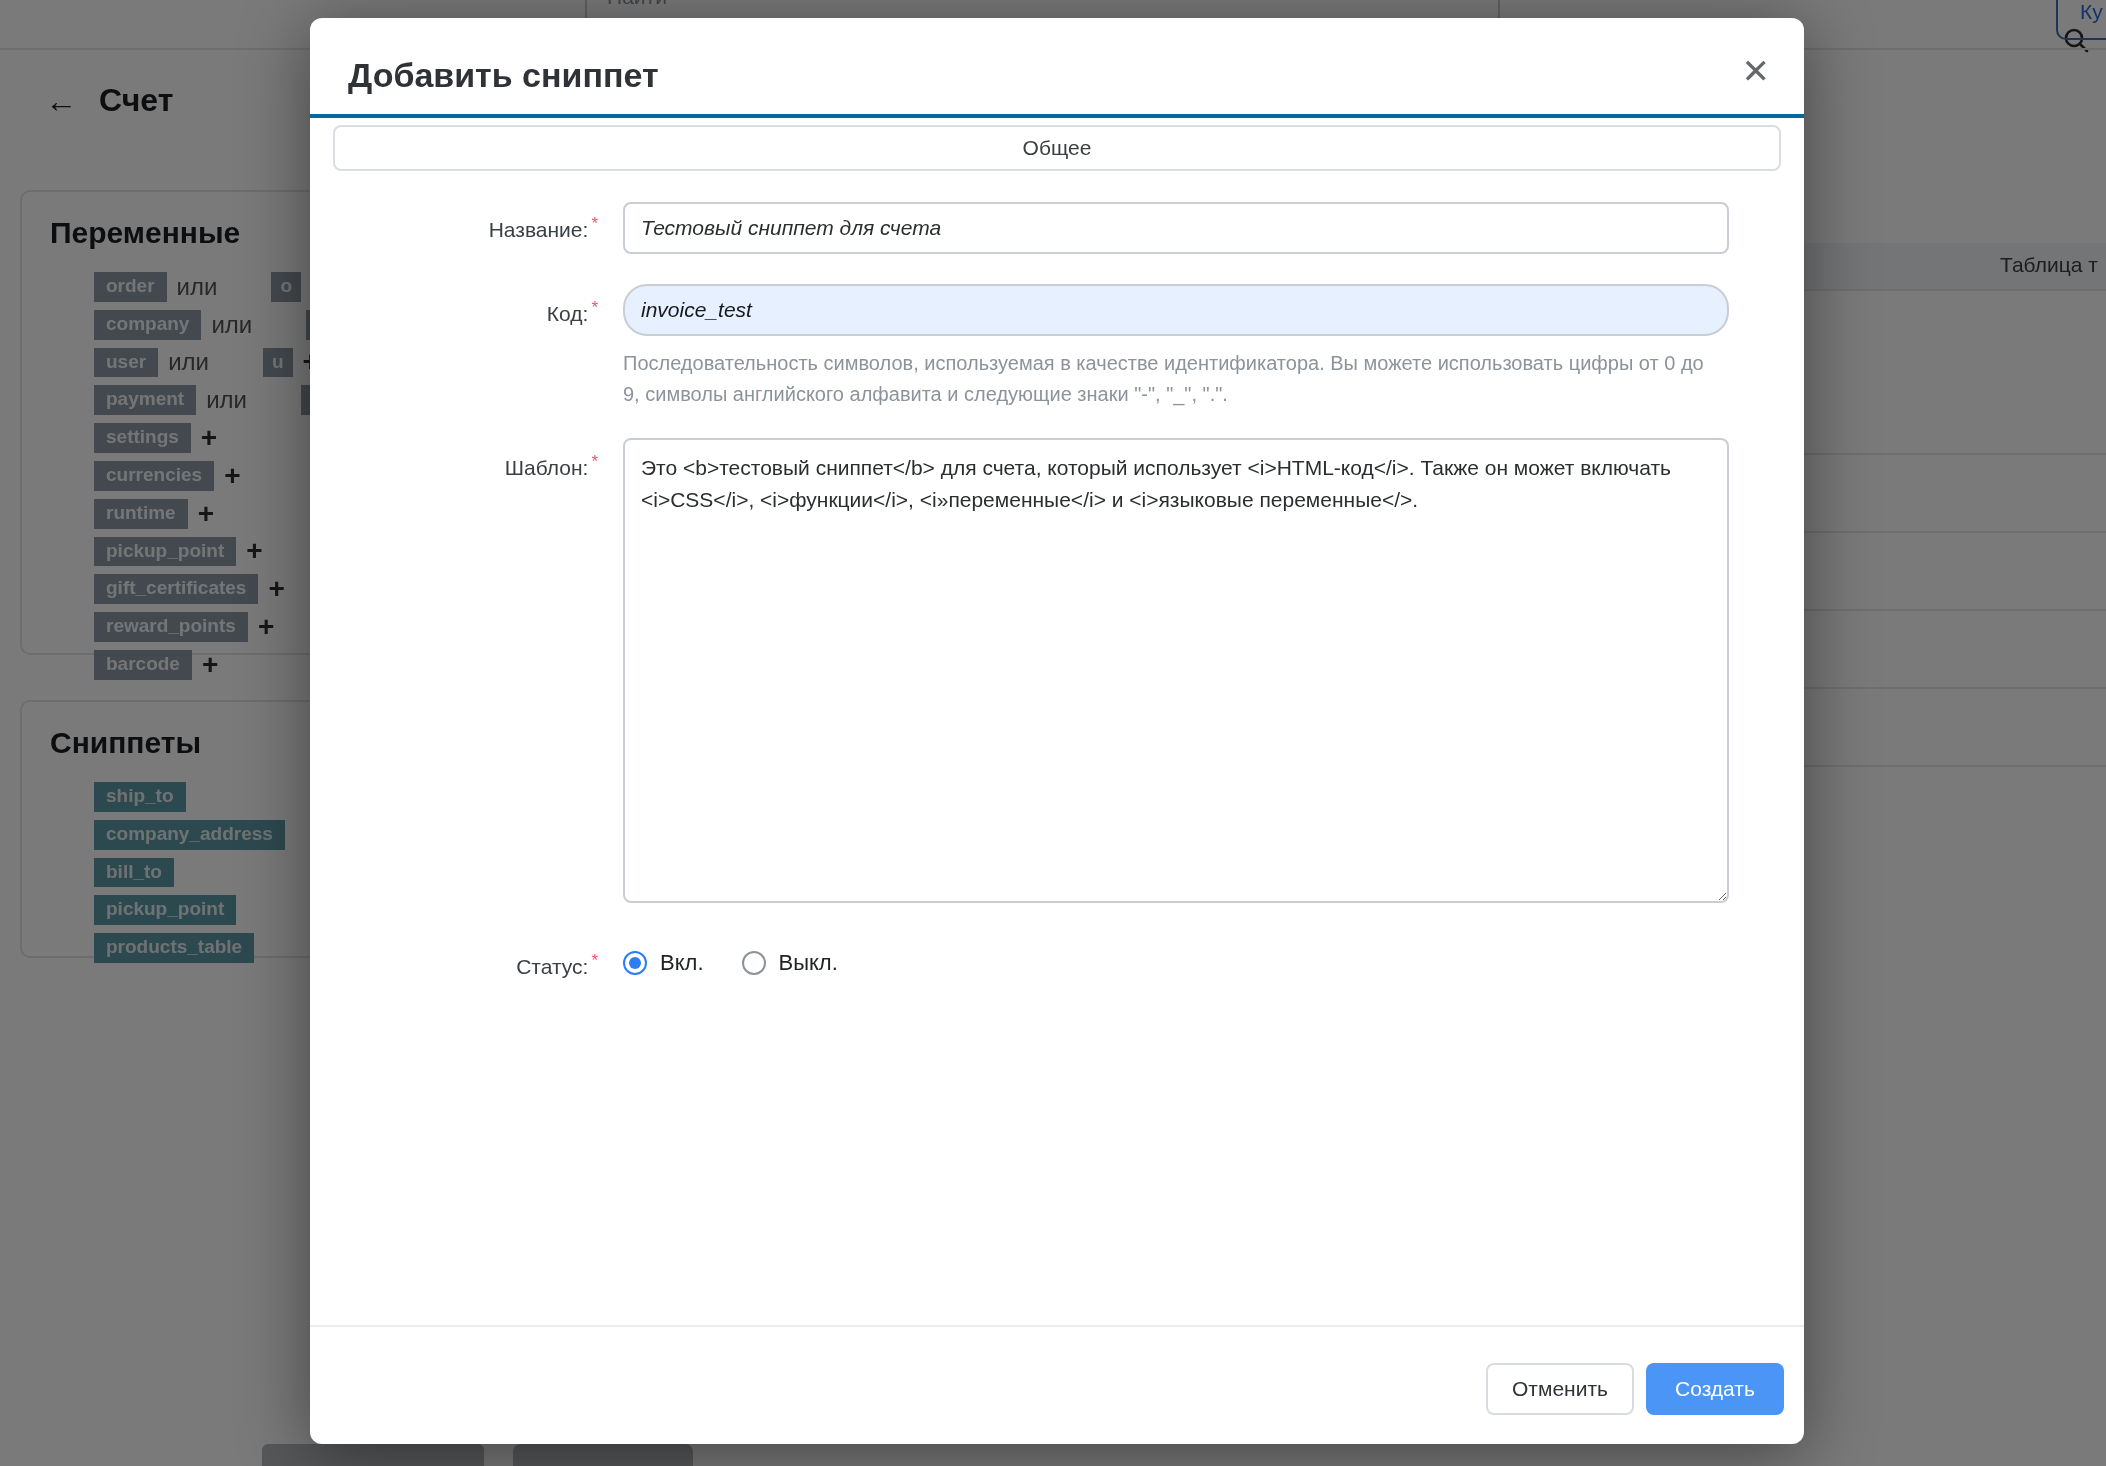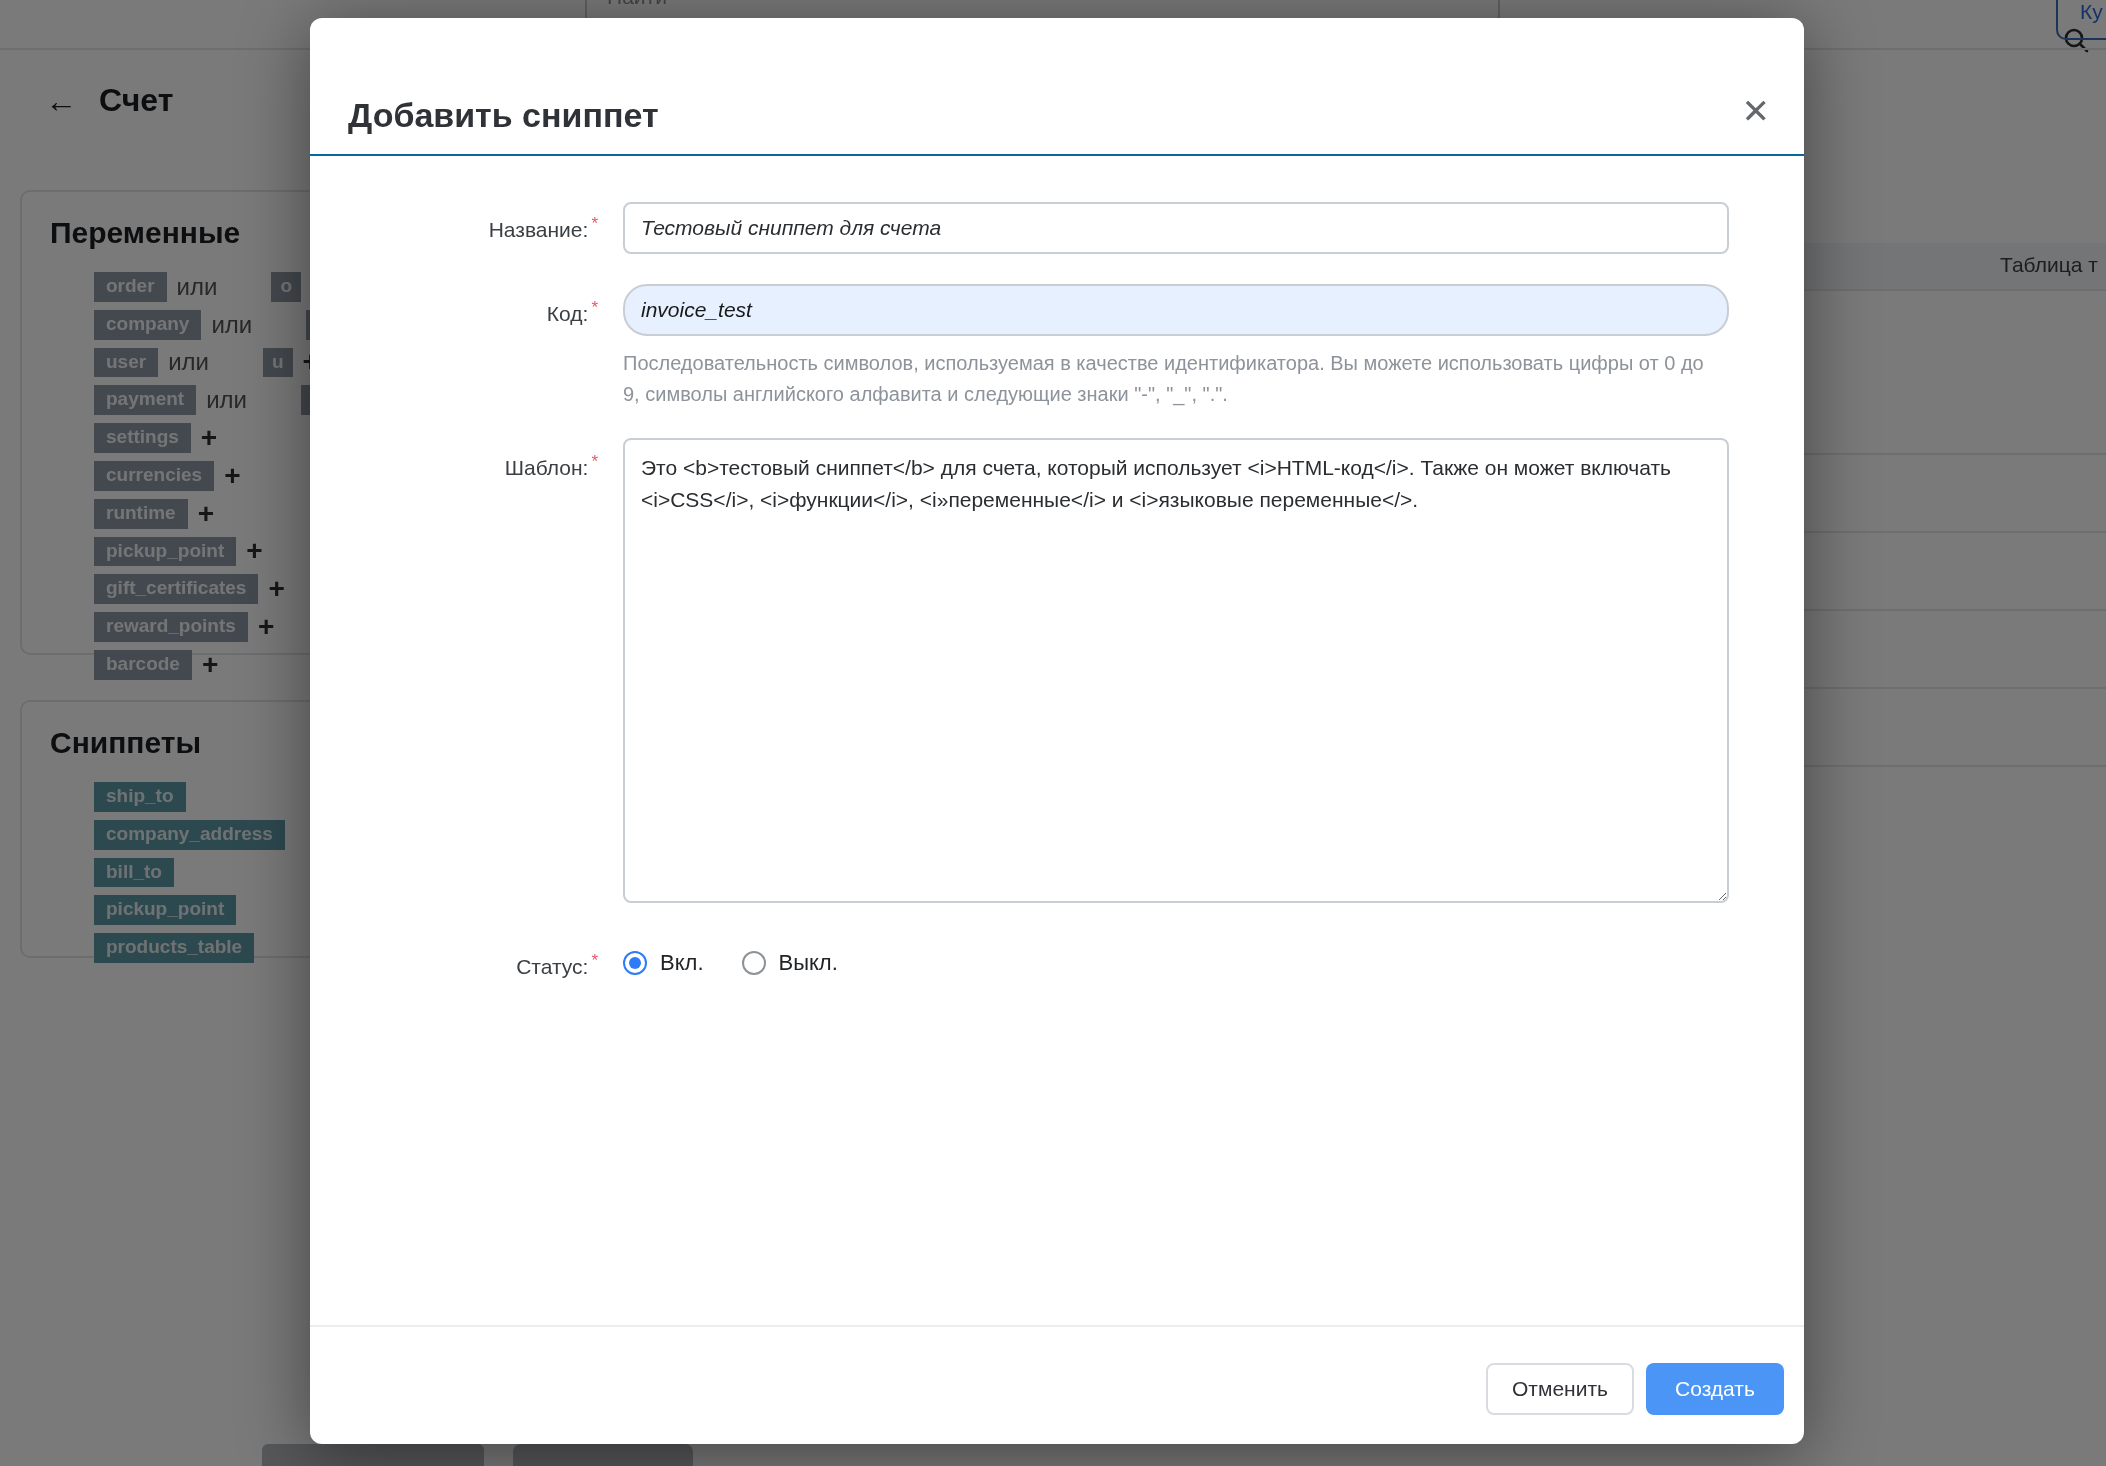--- a/index.html
+++ b/index.html
@@ -55,21 +55,21 @@
   .bottom-chip{position:absolute;height:24px;background:#b3b8bd;border-radius:8px 8px 0 0;top:1444px;}
   .bottom-chip.c1{left:262px;width:222px;border-radius:6px 6px 0 0;}
   .bottom-chip.c2{left:513px;width:180px;}
   
   .overlay{position:absolute;inset:0;background:rgba(0,0,0,0.52);}
   
   .modal{
     position:absolute;left:310px;top:18px;width:1494px;height:1426px;background:#fff;border-radius:12px;
     box-shadow:0 10px 70px rgba(0,0,0,0.45);
   }
-  .m-header{position:absolute;top:0;left:0;right:0;height:96px;border-bottom:2px solid #0369a1;border-radius:12px 12px 0 0;margin-top:40px;}
+  .m-header{position:absolute;top:0;left:0;right:0;height:96px;border-bottom:4px solid #0369a1;border-radius:12px 12px 0 0;}
   .m-title{position:absolute;left:38px;top:38px;font-size:34px;font-weight:600;color:#2f3237;}
   .m-close{position:absolute;right:34px;top:36px;font-size:34px;color:#64686c;cursor:pointer;line-height:1;font-weight:400;}
   .m-tab{
     position:absolute;left:23px;top:107px;width:1448px;height:46px;border:2px solid #dadee3;border-radius:8px;
     box-sizing:border-box;display:flex;align-items:center;justify-content:center;
     font-size:21px;color:#3c4043;background:#fff;cursor:pointer;
   }
   .f-label{position:absolute;left:0;width:288px;text-align:right;font-size:21px;color:#3a3f44;}
   .f-required{color:#e8566b;font-size:17px;vertical-align:super;margin-left:3px;}
   .t-input{
@@ -251,20 +251,23 @@
 </div>
 
 <div class="overlay"></div>
 
 <div class="modal">
   <div class="m-header">
     <div class="m-title">Добавить сниппет</div>
     <div class="m-close">✕</div>
   </div>
 
+  <div class="m-tab">
+    <span>Общее</span>
+  </div>
 
   <div class="f-label" style="top:196px;">
     <span>Название:</span><span class="f-required">*</span>
   </div>
   <input class="t-input" style="top: 184px;" value="Тестовый сниппет для счета">
 
   <div class="f-label" style="top:280px;">
     <span>Код:</span><span class="f-required">*</span>
   </div>
   <input class="t-input code" style="top: 266px;" value="invoice_test">

